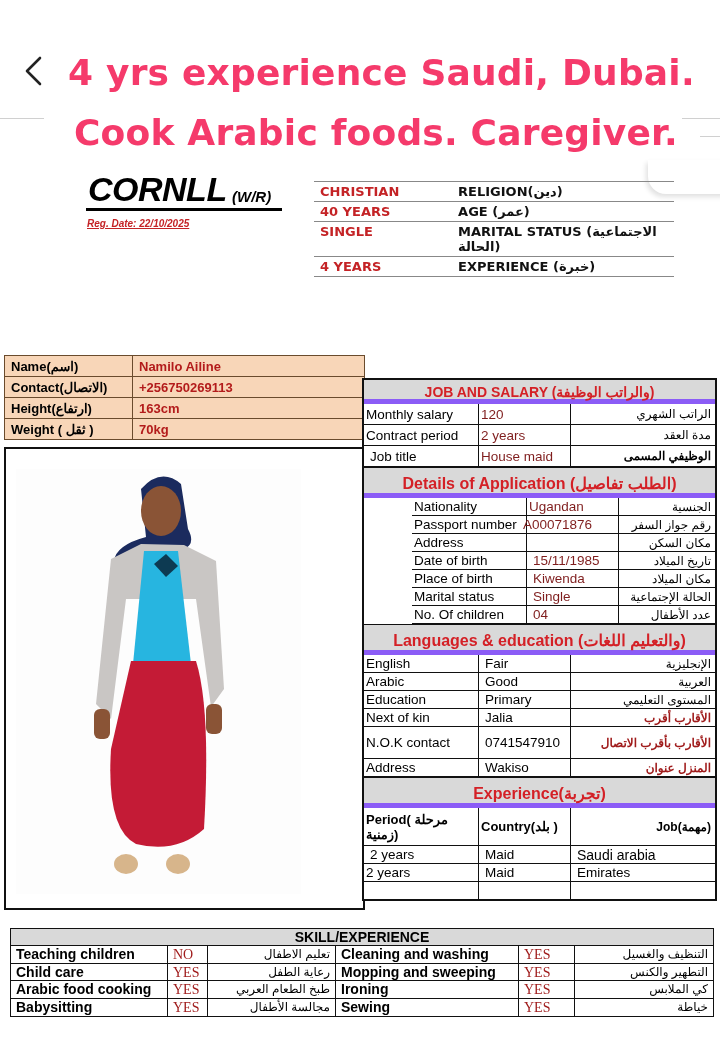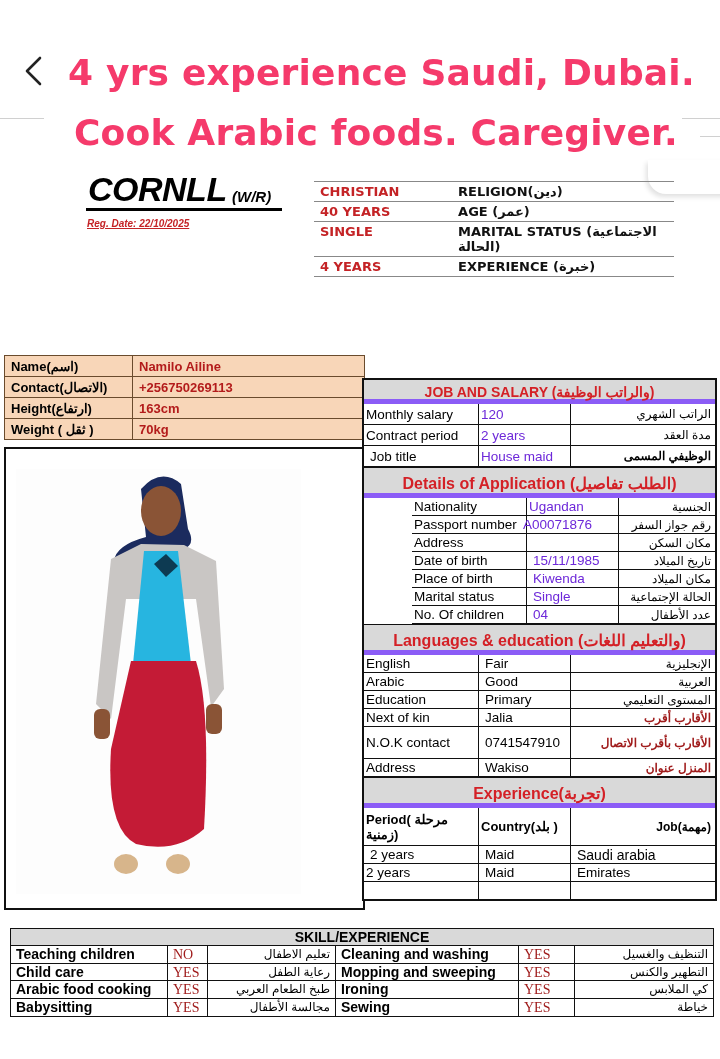--- a/index.html
+++ b/index.html
@@ -30,21 +30,21 @@
   .bio td { border: 1px solid #6a4b2d; height: 21px; padding: 0 6px; }
   .bio td.v { color: #b31b1b; }
 
   .photo-box { position: absolute; left: 4px; top: 447px; width: 361px; height: 463px; border: 2px solid #111; background: #fff; overflow: hidden; }
 
   .rpanel { position: absolute; left: 362px; top: 378px; width: 355px; border: 2px solid #111; background: #fff; }
   .sect-head { background: #d9d9d9; text-align: center; color: #d42026; font-weight: bold; border-bottom: 5px solid #8b5cf6; }
   .grid3 { display: grid; grid-template-columns: 115px 92px 1fr; }
   .grid3 > div { border-bottom: 1px solid #111; border-right: 1px solid #111; font-size: 13.5px; padding: 0 2px; white-space: nowrap; overflow: hidden; display: flex; align-items: center; }
   .grid3 > div:nth-child(3n) { border-right: none; justify-content: flex-end; font-size: 12px; padding-right: 4px; }
-  .red { color: #6d28d9; text-align: center; }
+  .red { color: #7f1d1d; text-align: center; }
   .ar-bold { font-weight: bold; }
   .ar-red { color: #a01c1c; font-weight: bold; }
 
   
   .skills { position: absolute; left: 10px; top: 928px; width: 704px; border: 1px solid #111; }
   .skills .sk-head { background: #d9d9d9; text-align: center; font-weight: bold; font-size: 14px; height: 17px; line-height: 17px; border-bottom: 1px solid #111; }
   .sk-grid { display: grid; grid-template-columns: 157px 40px 128px 183px 56px 1fr; }
   .sk-grid > div { border-right: 1px solid #111; border-bottom: 1px solid #111; height: 17.5px; line-height: 17px; font-size: 14px; white-space: nowrap; overflow: hidden; padding: 0 5px; }
   .sk-grid > div:nth-child(6n) { border-right: none; }
   .sk-grid > div.lbl { font-weight: bold; }

